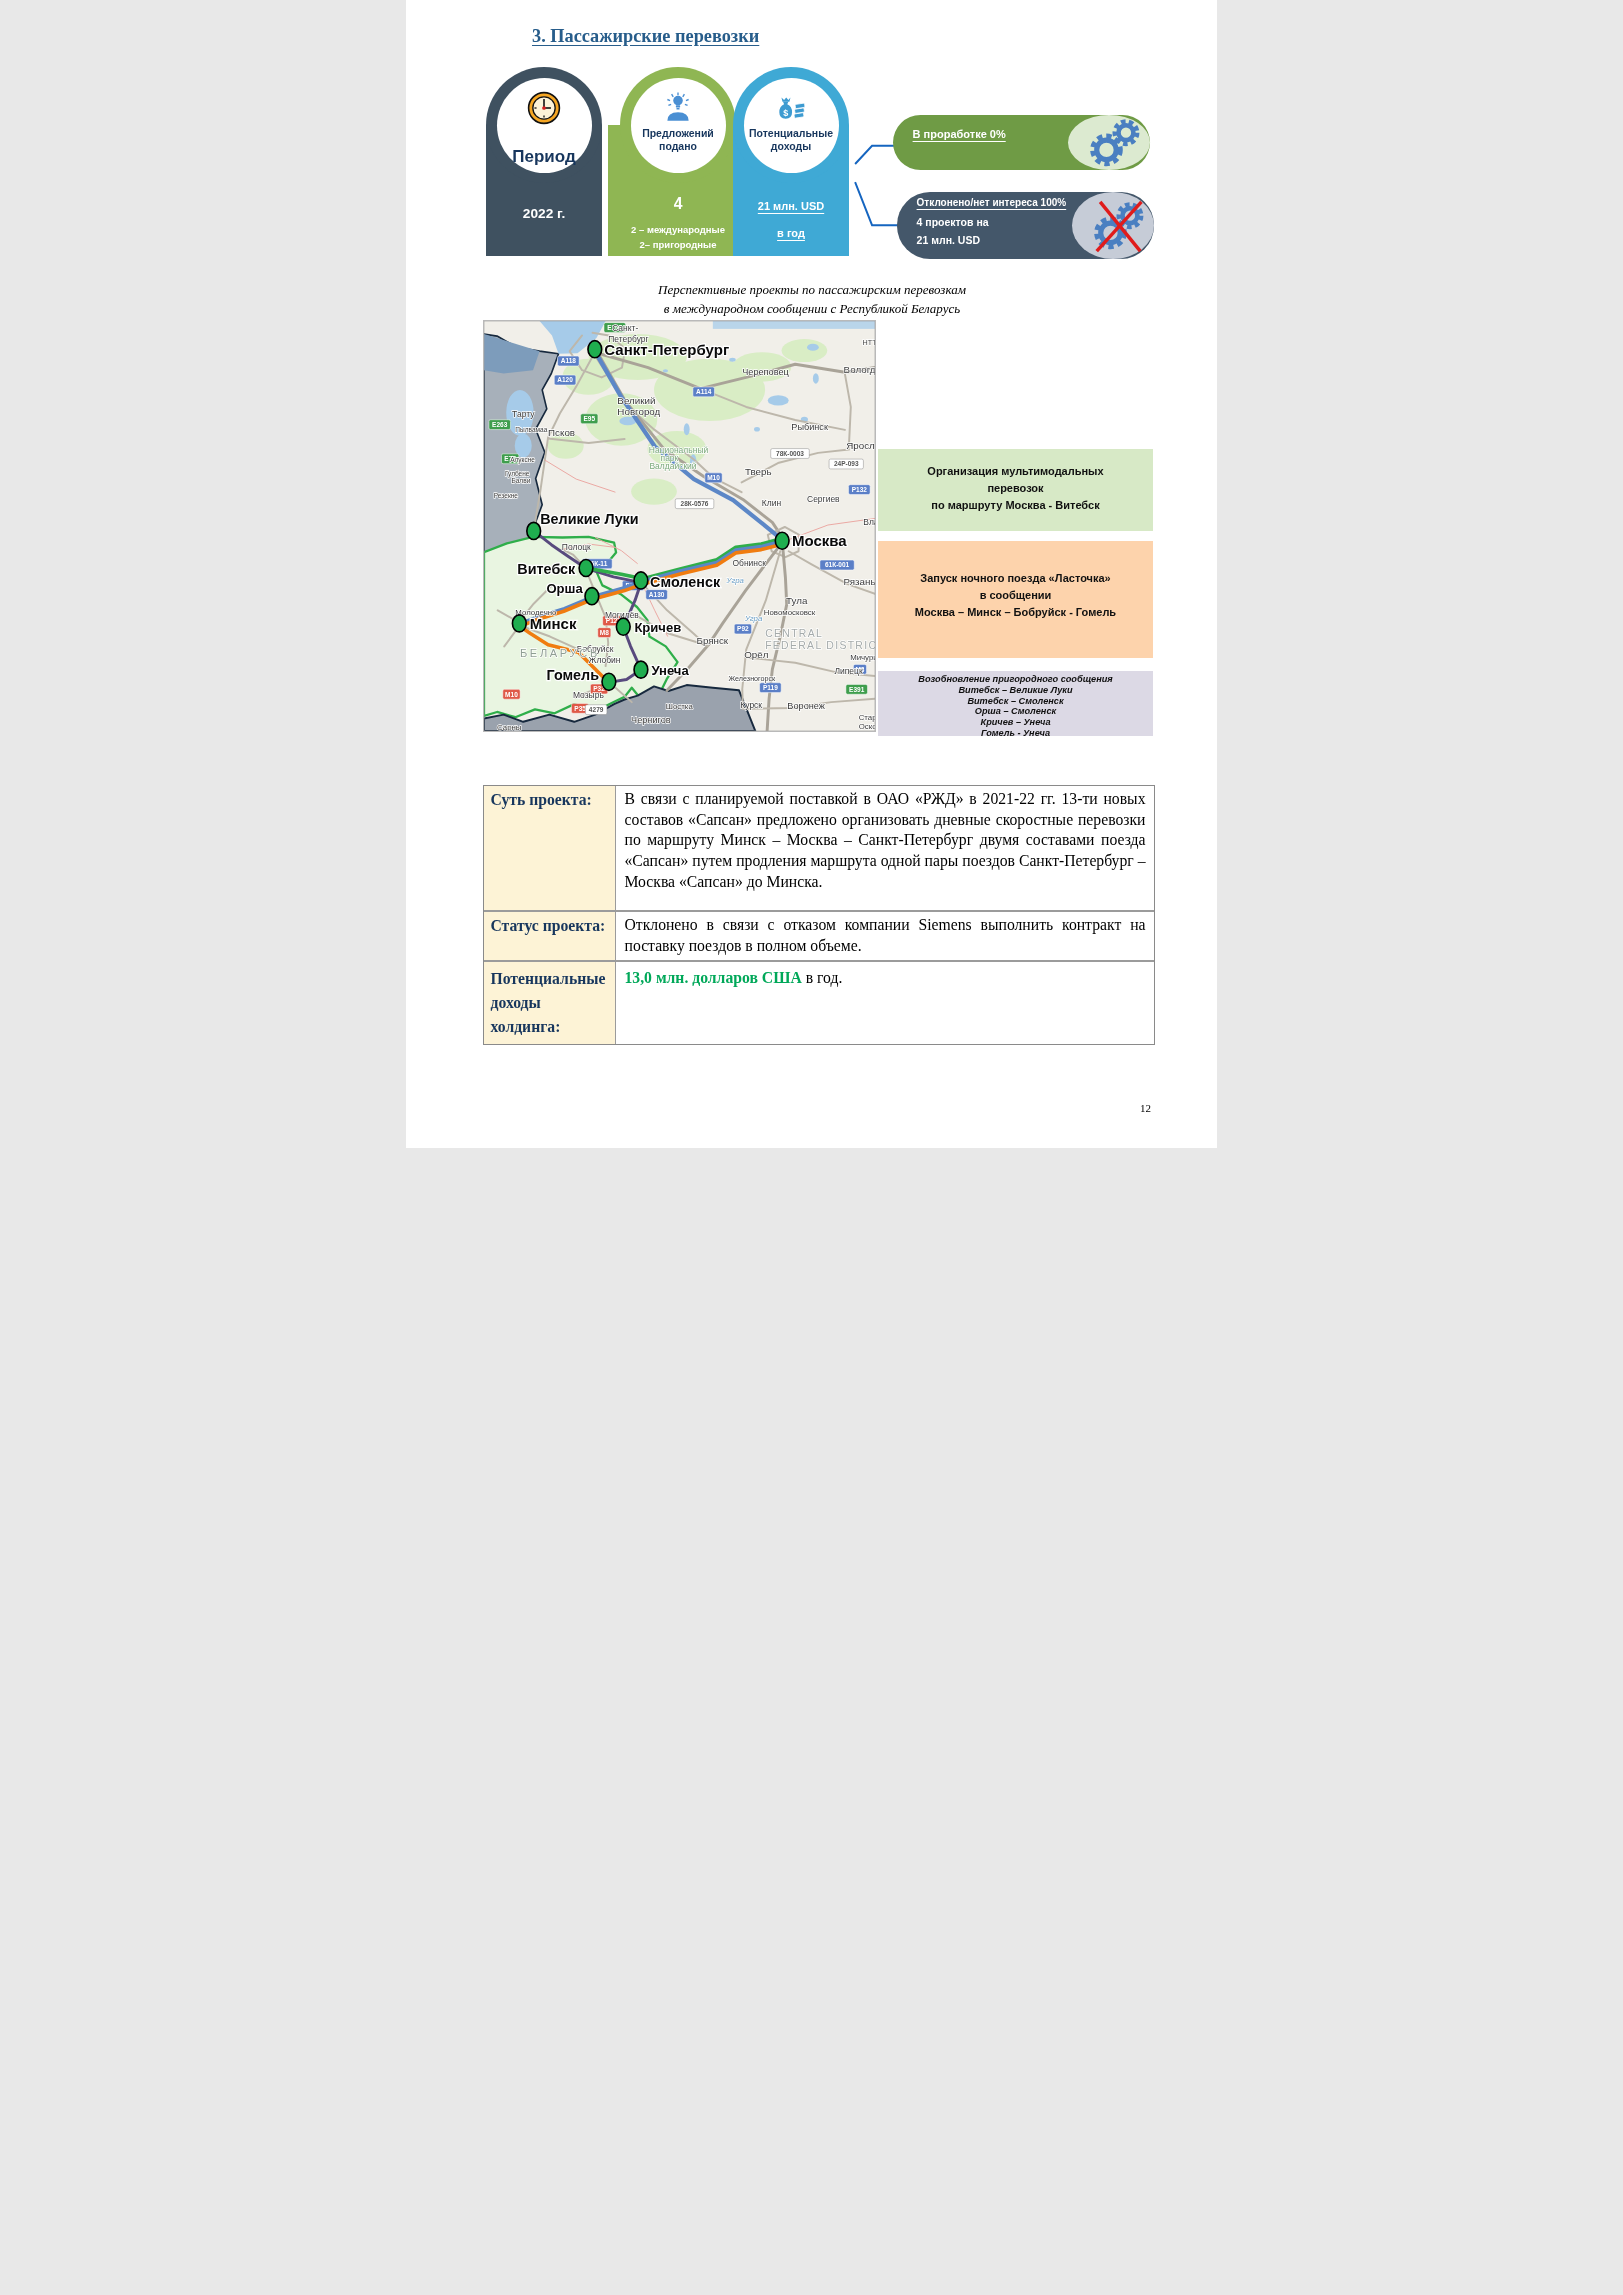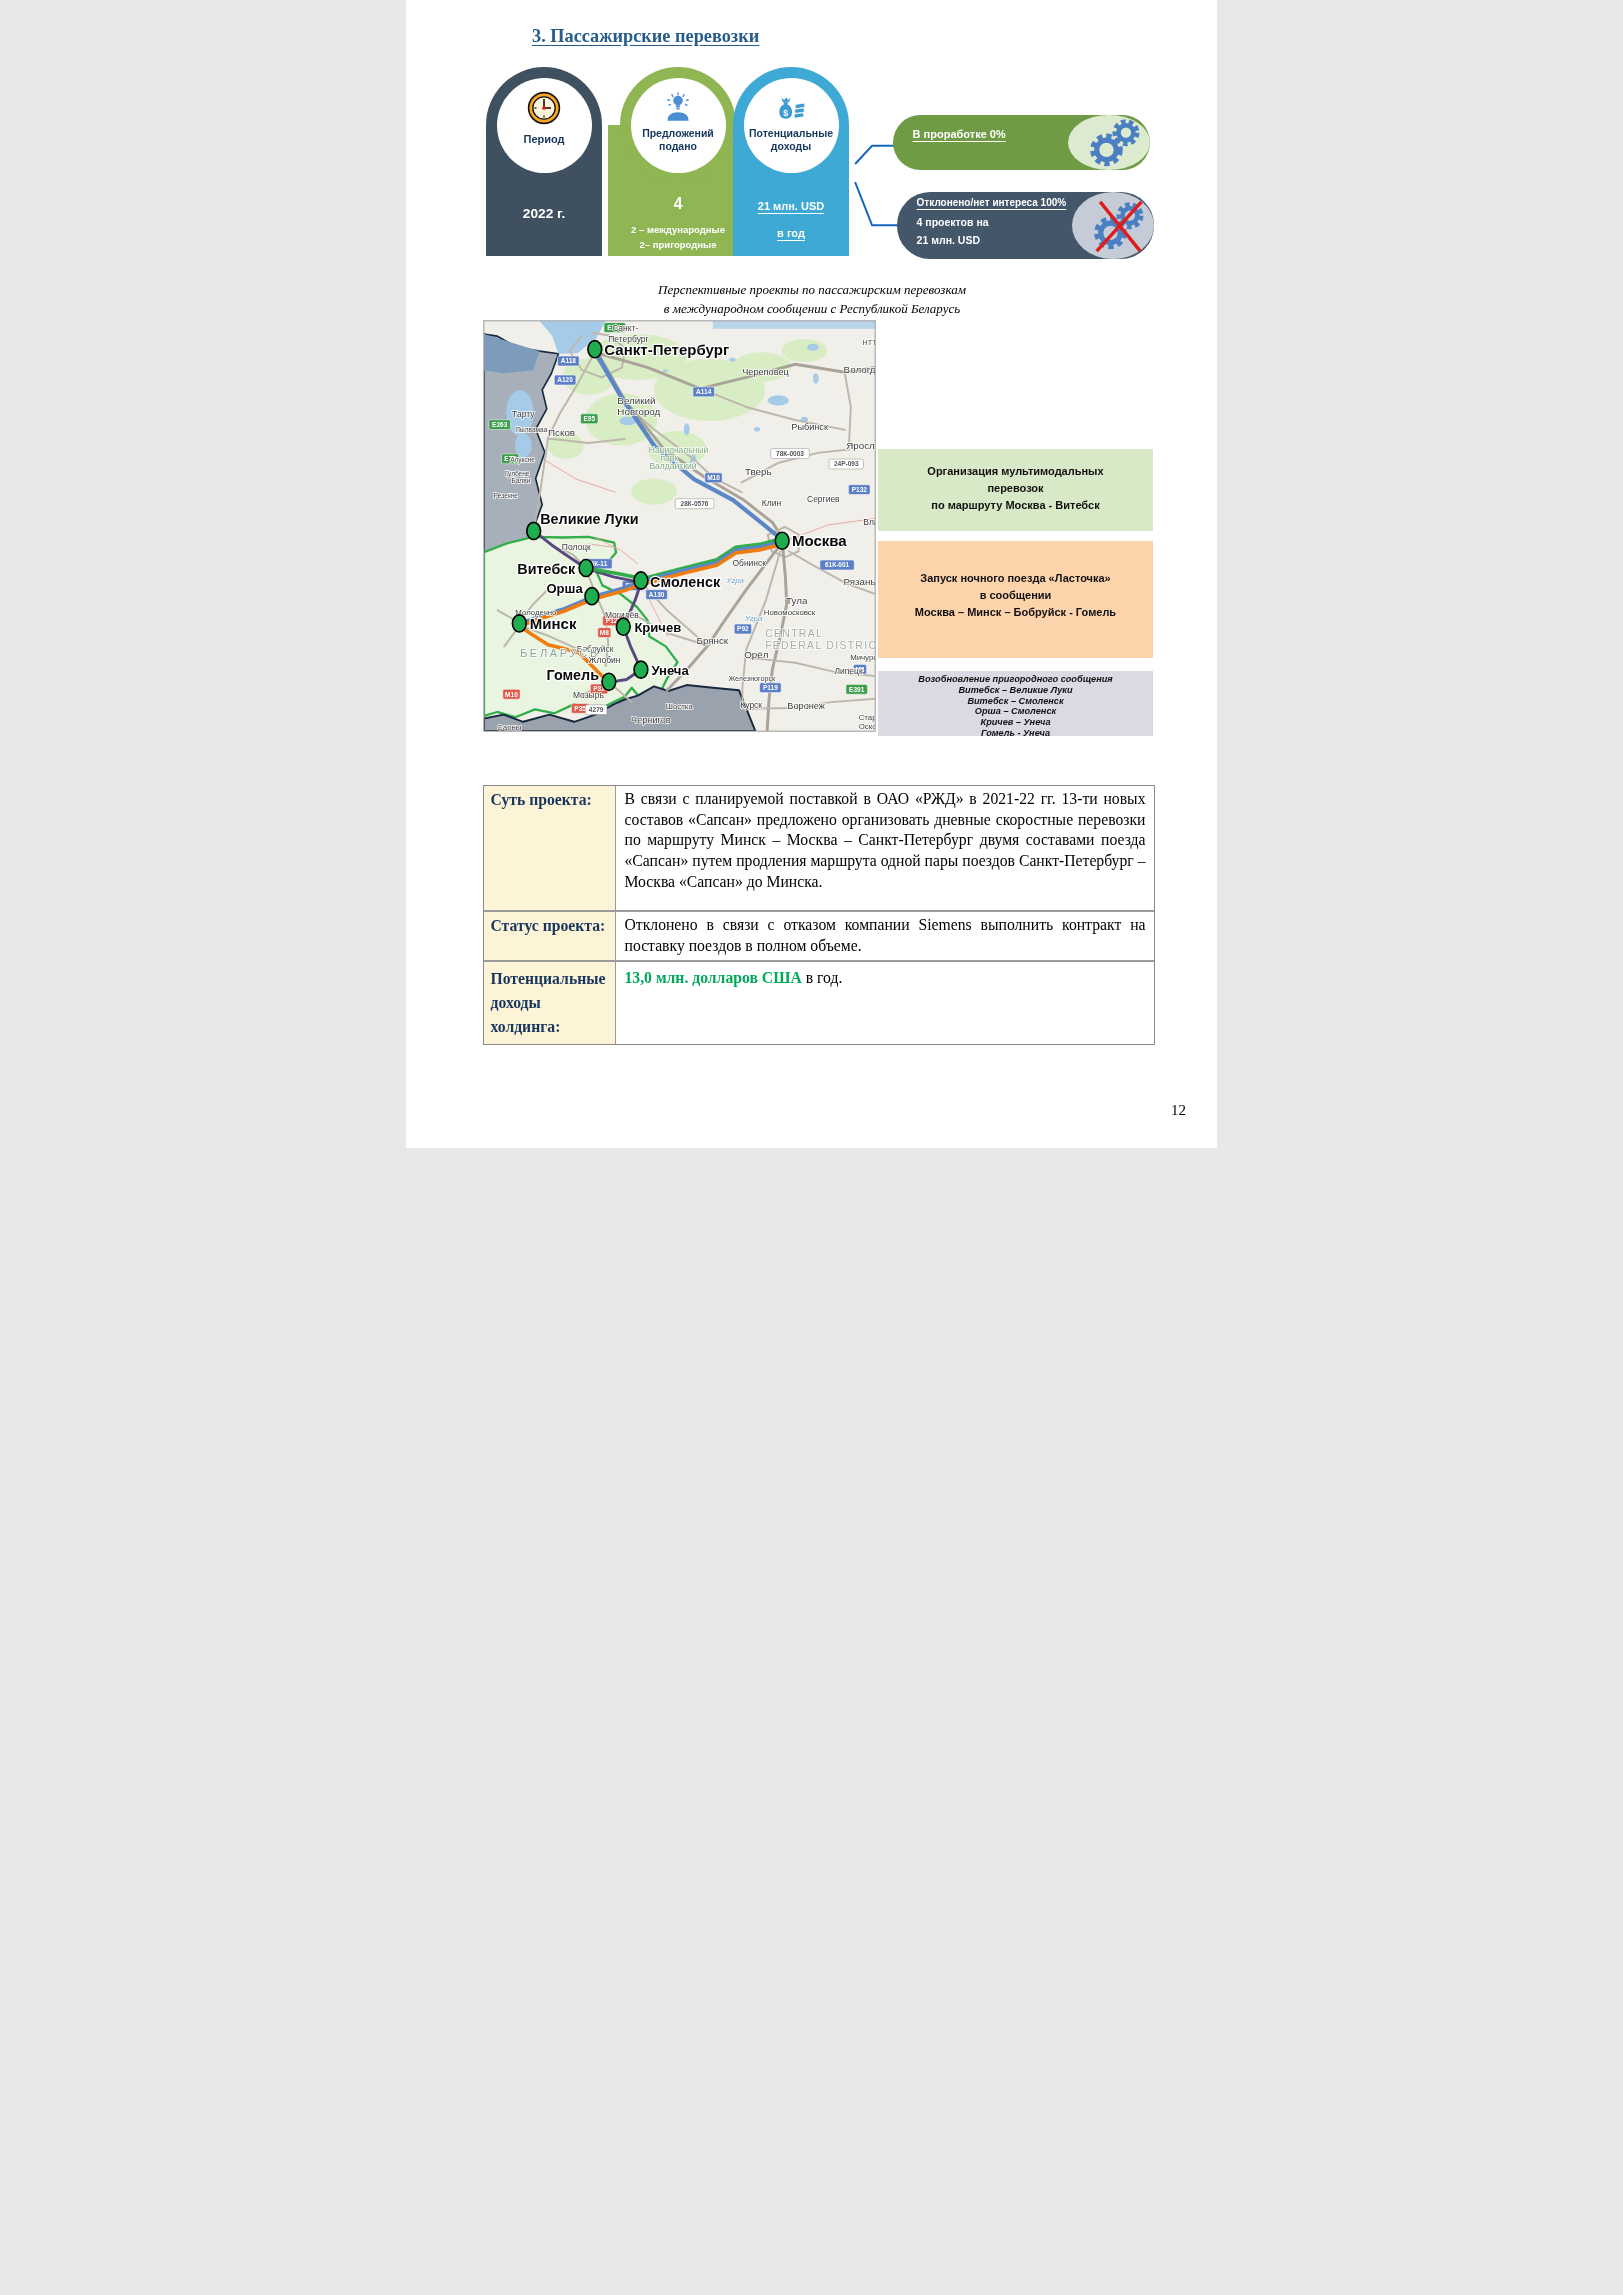--- a/index.html
+++ b/index.html
@@ -52,21 +52,21 @@
   .dtable{position:absolute;left:77px;top:785px;width:672px;border:1.3px solid #8a8a8a;
           font-family:"Liberation Serif",serif;box-sizing:border-box;}
   .trow{display:flex;border-top:2px solid #9b9b9b;}
   .trow:first-child{border-top:none;}
   .tlabel{width:132px;min-width:132px;background:#fdf3d6;border-right:1.3px solid #9b9b9b;
           font-weight:bold;font-size:15.7px;color:#17365d;padding:5.2px 6.5px;box-sizing:border-box;}
   .tbody{flex:1;font-size:15.7px;color:#000;text-align:justify;line-height:20.6px;padding:3.3px 8.5px 3.3px 8.5px;}
   .r1{min-height:124px;} .r2{min-height:48px;} .r3{min-height:51px;}
   .r3 .tlabel{line-height:24px;}
   .money{color:#00a859;font-weight:bold;}
-  .pagenum{position:absolute;left:765px;top:1102px;font-family:"Liberation Serif",serif;font-size:15px;color:#000;}
+  .pagenum{position:absolute;left:734px;top:1102px;font-family:"Liberation Serif",serif;font-size:11px;color:#000;}
 </style>
 </head>
 <body>
 
 <svg width="0" height="0" style="position:absolute">
   <defs>
     <g id="gearpair">
       <circle cx="34" cy="60" r="21" fill="none" stroke="#4a7fc1" stroke-width="15" stroke-dasharray="8 6"></circle>
       <circle cx="34" cy="60" r="17" fill="none" stroke="#4a7fc1" stroke-width="9"></circle>
       <circle cx="68" cy="30" r="17" fill="none" stroke="#4a7fc1" stroke-width="13" stroke-dasharray="7 5"></circle>
@@ -86,21 +86,21 @@
         <div class="inner">
           <svg viewBox="0 0 64 64">
             <circle cx="32" cy="32" r="29" fill="#f5a623" stroke="#111" stroke-width="3"></circle>
             <circle cx="32" cy="32" r="21" fill="#fdf3d8" stroke="#111" stroke-width="2.5"></circle>
             <line x1="32" y1="32" x2="32" y2="15" stroke="#111" stroke-width="3"></line>
             <line x1="32" y1="32" x2="45" y2="32" stroke="#111" stroke-width="3"></line>
             <line x1="14" y1="32" x2="18" y2="32" stroke="#111" stroke-width="2.5"></line>
             <line x1="32" y1="46" x2="32" y2="50" stroke="#111" stroke-width="2.5"></line>
             <circle cx="32" cy="32" r="3.5" fill="#d81e1e"></circle>
           </svg>
-          <div class="card-label" style="font-size:11px;margin-top:6px;">Период</div>
+          <div class="card-label" style="font-size:17px;margin-top:19px;">Период</div>
         </div>
       </div>
       <div class="val" style="top:139px;font-size:13.7px;">2022 г.</div>
     </div>
 
     <div class="card c2" style="left:202px;width:140px;">
       <div class="body"></div>
       <div class="ring">
         <div class="inner">
           <svg viewBox="0 0 64 64" fill="#4a8fd3">

